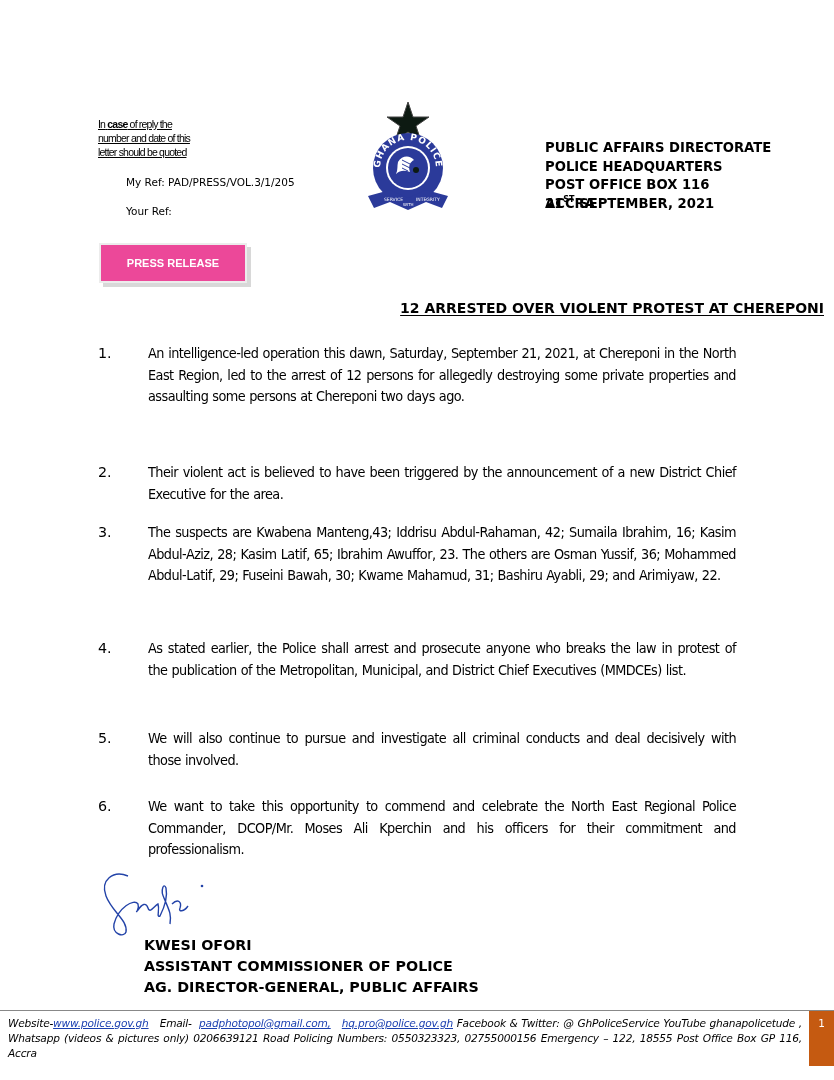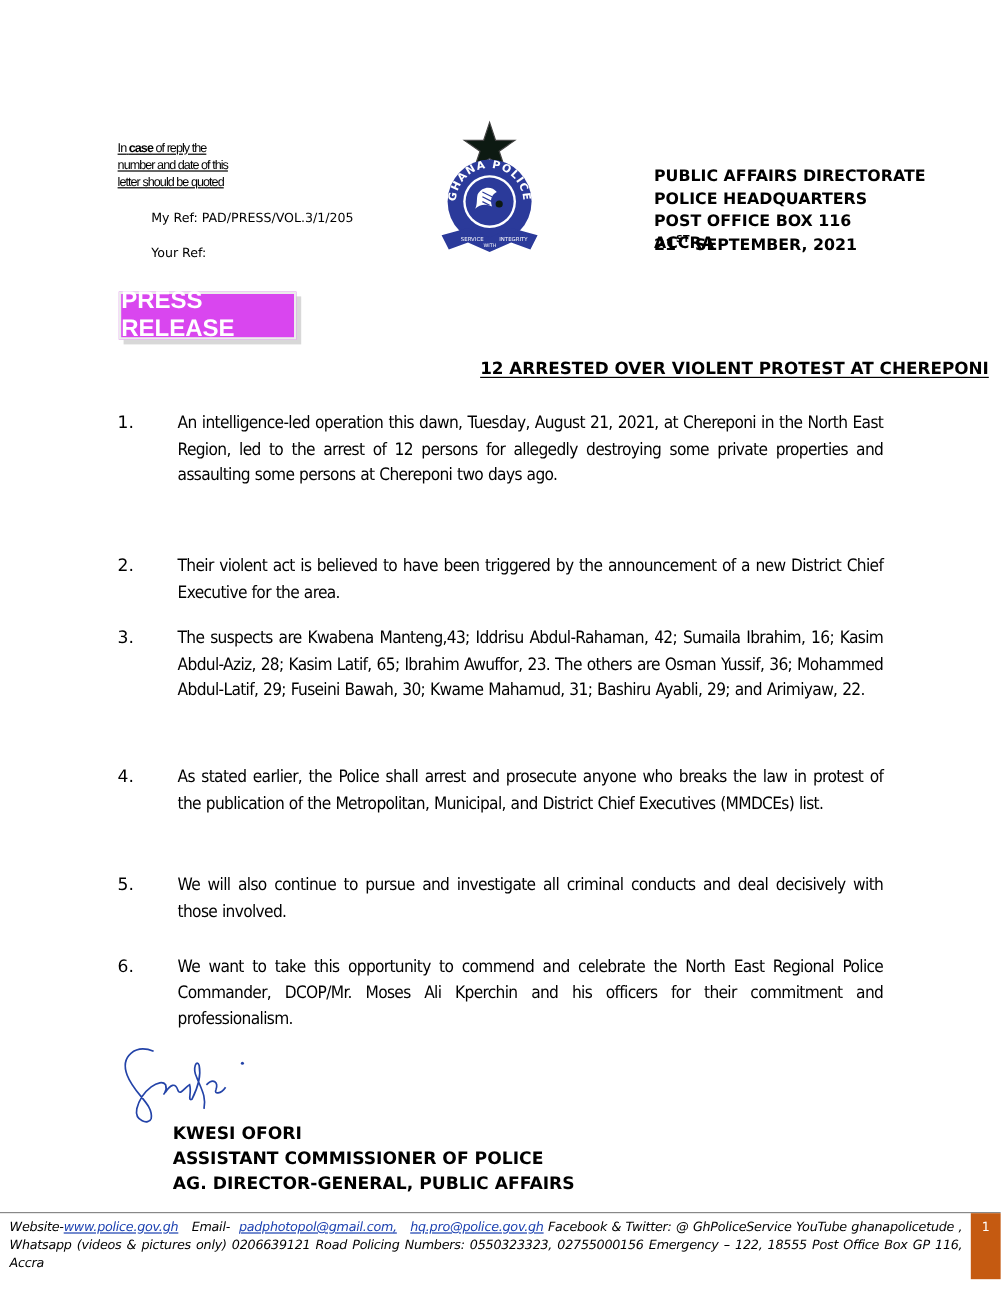--- a/index.html
+++ b/index.html
@@ -17,24 +17,24 @@
 
   
   .crest { left:350px; top:100px; width:116px; height:118px; }
 
   
   .address { left:545px; top:107px; font-weight:bold; font-size:13.2px; line-height:18.5px;margin-top:32px; }
   .date { left:545px; top:195px; font-weight:bold; font-size:13.2px; }
   .date sup { font-size:8px; vertical-align:6px; }
 
   
-  .badge { left:99px; top:243px; width:144px; height:36px; background:#d946ef; color:#fff;
-    font-family:"Liberation Sans", sans-serif; font-weight:bold; font-size:20px;
+  .badge { left:99px; top:243px; width:144px; height:36px; background:#ec4899; color:#fff;
+    font-family:"Liberation Sans", sans-serif; font-weight:bold; font-size:11px;
     display:flex; align-items:center; justify-content:center;
-    box-shadow: 4px 4px 0 #d8d8d8; border:2px solid #ececec; }
+    box-shadow: 4px 4px 0 #d8d8d8; border:2px solid #ececec;text-align:right; }
 
   
   .headline { left:0; width:824px; top:300px; text-align:right; font-weight:bold;
     font-size:14px; text-decoration:underline; text-underline-offset:2px; }
 
   
   .para { left:98px; width:638px; font-size:14.3px; line-height:21.5px; display:flex; }
   .para .num { width:50px; flex:none; }
   .para .txt { flex:1; text-align:justify; font-family:"DejaVu Sans", sans-serif;
     letter-spacing:-0.55px; word-spacing:0.5px; font-stretch:condensed; }
@@ -103,21 +103,21 @@
   <div>ACCRA</div>
 </div>
 <div class="abs date"><span>21</span><sup>ST</sup><span> SEPTEMBER, 2021</span></div>
 
 <div class="abs badge">PRESS RELEASE</div>
 
 <div class="abs headline">12 ARRESTED OVER VIOLENT PROTEST AT CHEREPONI</div>
 
 <div class="abs para p1">
   <span class="num">1.</span>
-  <span class="txt">An intelligence-led operation this dawn, Tuesday, August 21, 2021, at Chereponi in the North East Region, led to the arrest of 12 persons for allegedly destroying some private properties and assaulting some persons at Chereponi two days ago.</span>
+  <span class="txt">An intelligence-led operation this dawn, Saturday, September 21, 2021, at Chereponi in the North East Region, led to the arrest of 12 persons for allegedly destroying some private properties and assaulting some persons at Chereponi two days ago.</span>
 </div>
 <div class="abs para p2">
   <span class="num">2.</span>
   <span class="txt">Their violent act is believed to have been triggered by the announcement of a new District Chief Executive for the area.</span>
 </div>
 <div class="abs para p3">
   <span class="num">3.</span>
   <span class="txt">The suspects are Kwabena Manteng,43; Iddrisu Abdul-Rahaman, 42; Sumaila Ibrahim, 16; Kasim Abdul-Aziz, 28; Kasim Latif, 65; Ibrahim Awuffor, 23. The others are Osman Yussif, 36; Mohammed Abdul-Latif, 29; Fuseini Bawah, 30; Kwame Mahamud, 31; Bashiru Ayabli, 29; and Arimiyaw, 22.</span>
 </div>
 <div class="abs para p4">

